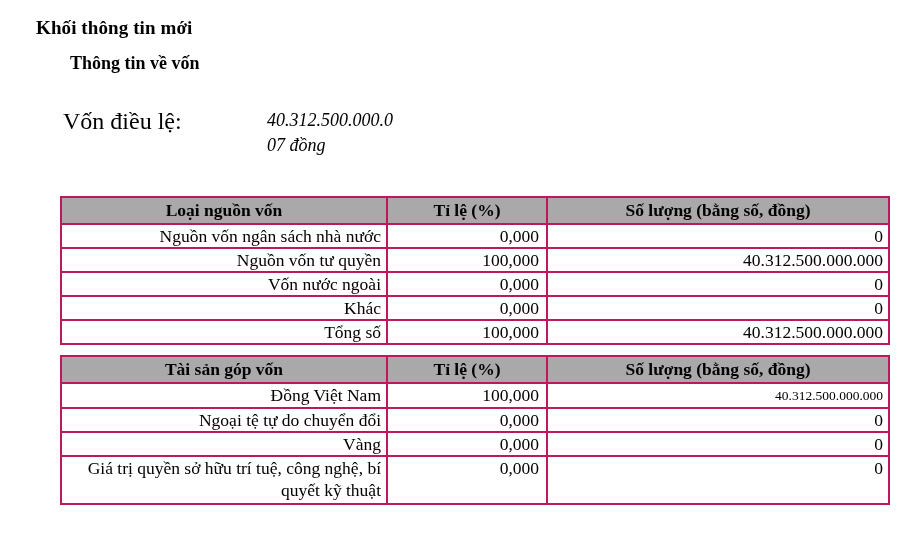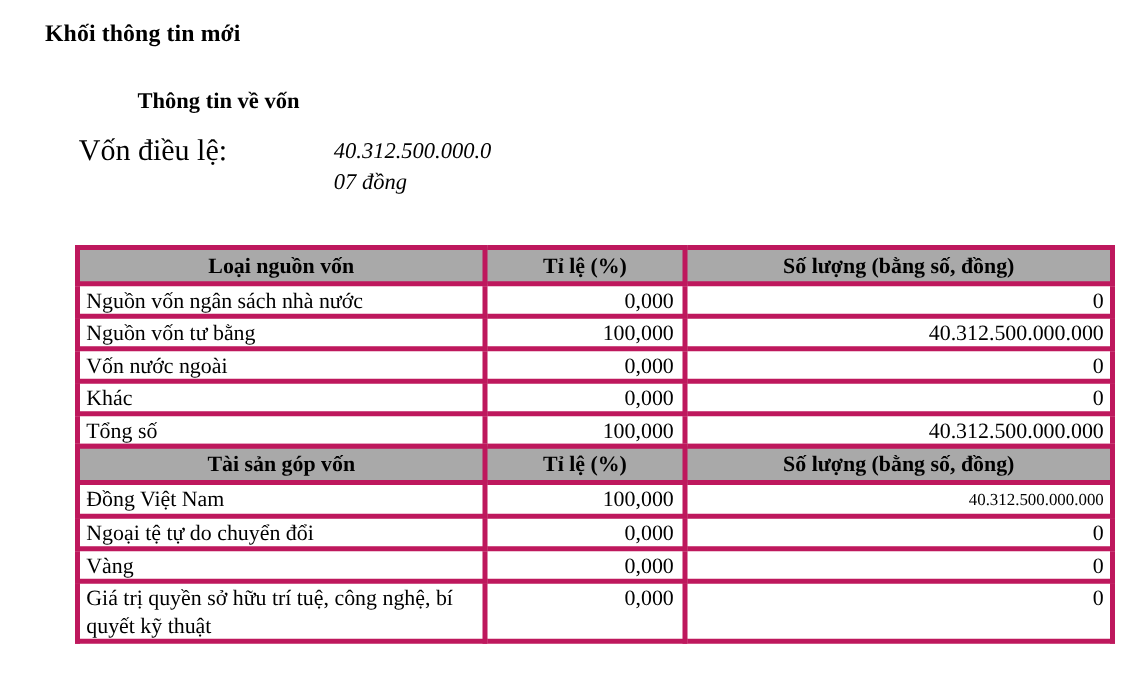--- a/index.html
+++ b/index.html
@@ -30,25 +30,24 @@
     top: 17px;
     font-size: 19px;
     font-weight: bold;
     letter-spacing: 0.1px;
     white-space: nowrap;
   }
 
   .section-title {
     position: absolute;
     left: 70px;
-    top: 70px;
+    top: 53px;
     font-size: 18px;
     font-weight: bold;
     white-space: nowrap;
-    margin-left: 40px;
   }
 
   
   .capital-label {
     position: absolute;
     left: 63px;
     top: 108px;
     font-size: 24px;
     white-space: nowrap;
   }
@@ -70,21 +69,21 @@
     width: 828px;
     border-collapse: collapse;
     table-layout: fixed;
     border: 2px solid #3a3a3a;
     background: #ffffff;
   }
   #table-capital-sources { top: 196px; }
   #table-capital-assets  { top: 355px; }
 
   .tbl td, .tbl th {
-    border: 4px solid #be185d;
+    border: 2px solid #be185d;
     padding: 0 5px;
     font-size: 17.5px;
     line-height: 22px;
     font-weight: normal;
     vertical-align: top;
     height: 24px;
     box-sizing: border-box;
   }
 
   .tbl thead th {
@@ -93,21 +92,21 @@
     text-align: center;
     height: 27px;
     line-height: 25px;
     font-size: 17.5px;
   }
 
   col.c-name  { width: 326px; }
   col.c-rate  { width: 160px; }
   col.c-amount{ width: 342px; }
 
-  td.name   { text-align: left; }
+  td.name   { text-align: right; }
   td.rate   { text-align: right; padding-right: 7px; }
   td.amount { text-align: right; padding-right: 5px; }
 
   td.amount.small { font-size: 13.5px; line-height: 23px; }
 
   tr.tall td { height: 48px; }
 
   .bottom-artifact {
     position: absolute;
     left: 348px;
@@ -149,21 +148,21 @@
         <th>Số lượng (bằng số, đồng)</th>
       </tr>
     </thead>
     <tbody>
       <tr>
         <td class="name">Nguồn vốn ngân sách nhà nước</td>
         <td class="rate">0,000</td>
         <td class="amount">0</td>
       </tr>
       <tr>
-        <td class="name">Nguồn vốn tư bằng</td>
+        <td class="name">Nguồn vốn tư quyền</td>
         <td class="rate">100,000</td>
         <td class="amount">40.312.500.000.000</td>
       </tr>
       <tr>
         <td class="name">Vốn nước ngoài</td>
         <td class="rate">0,000</td>
         <td class="amount">0</td>
       </tr>
       <tr>
         <td class="name">Khác</td>

